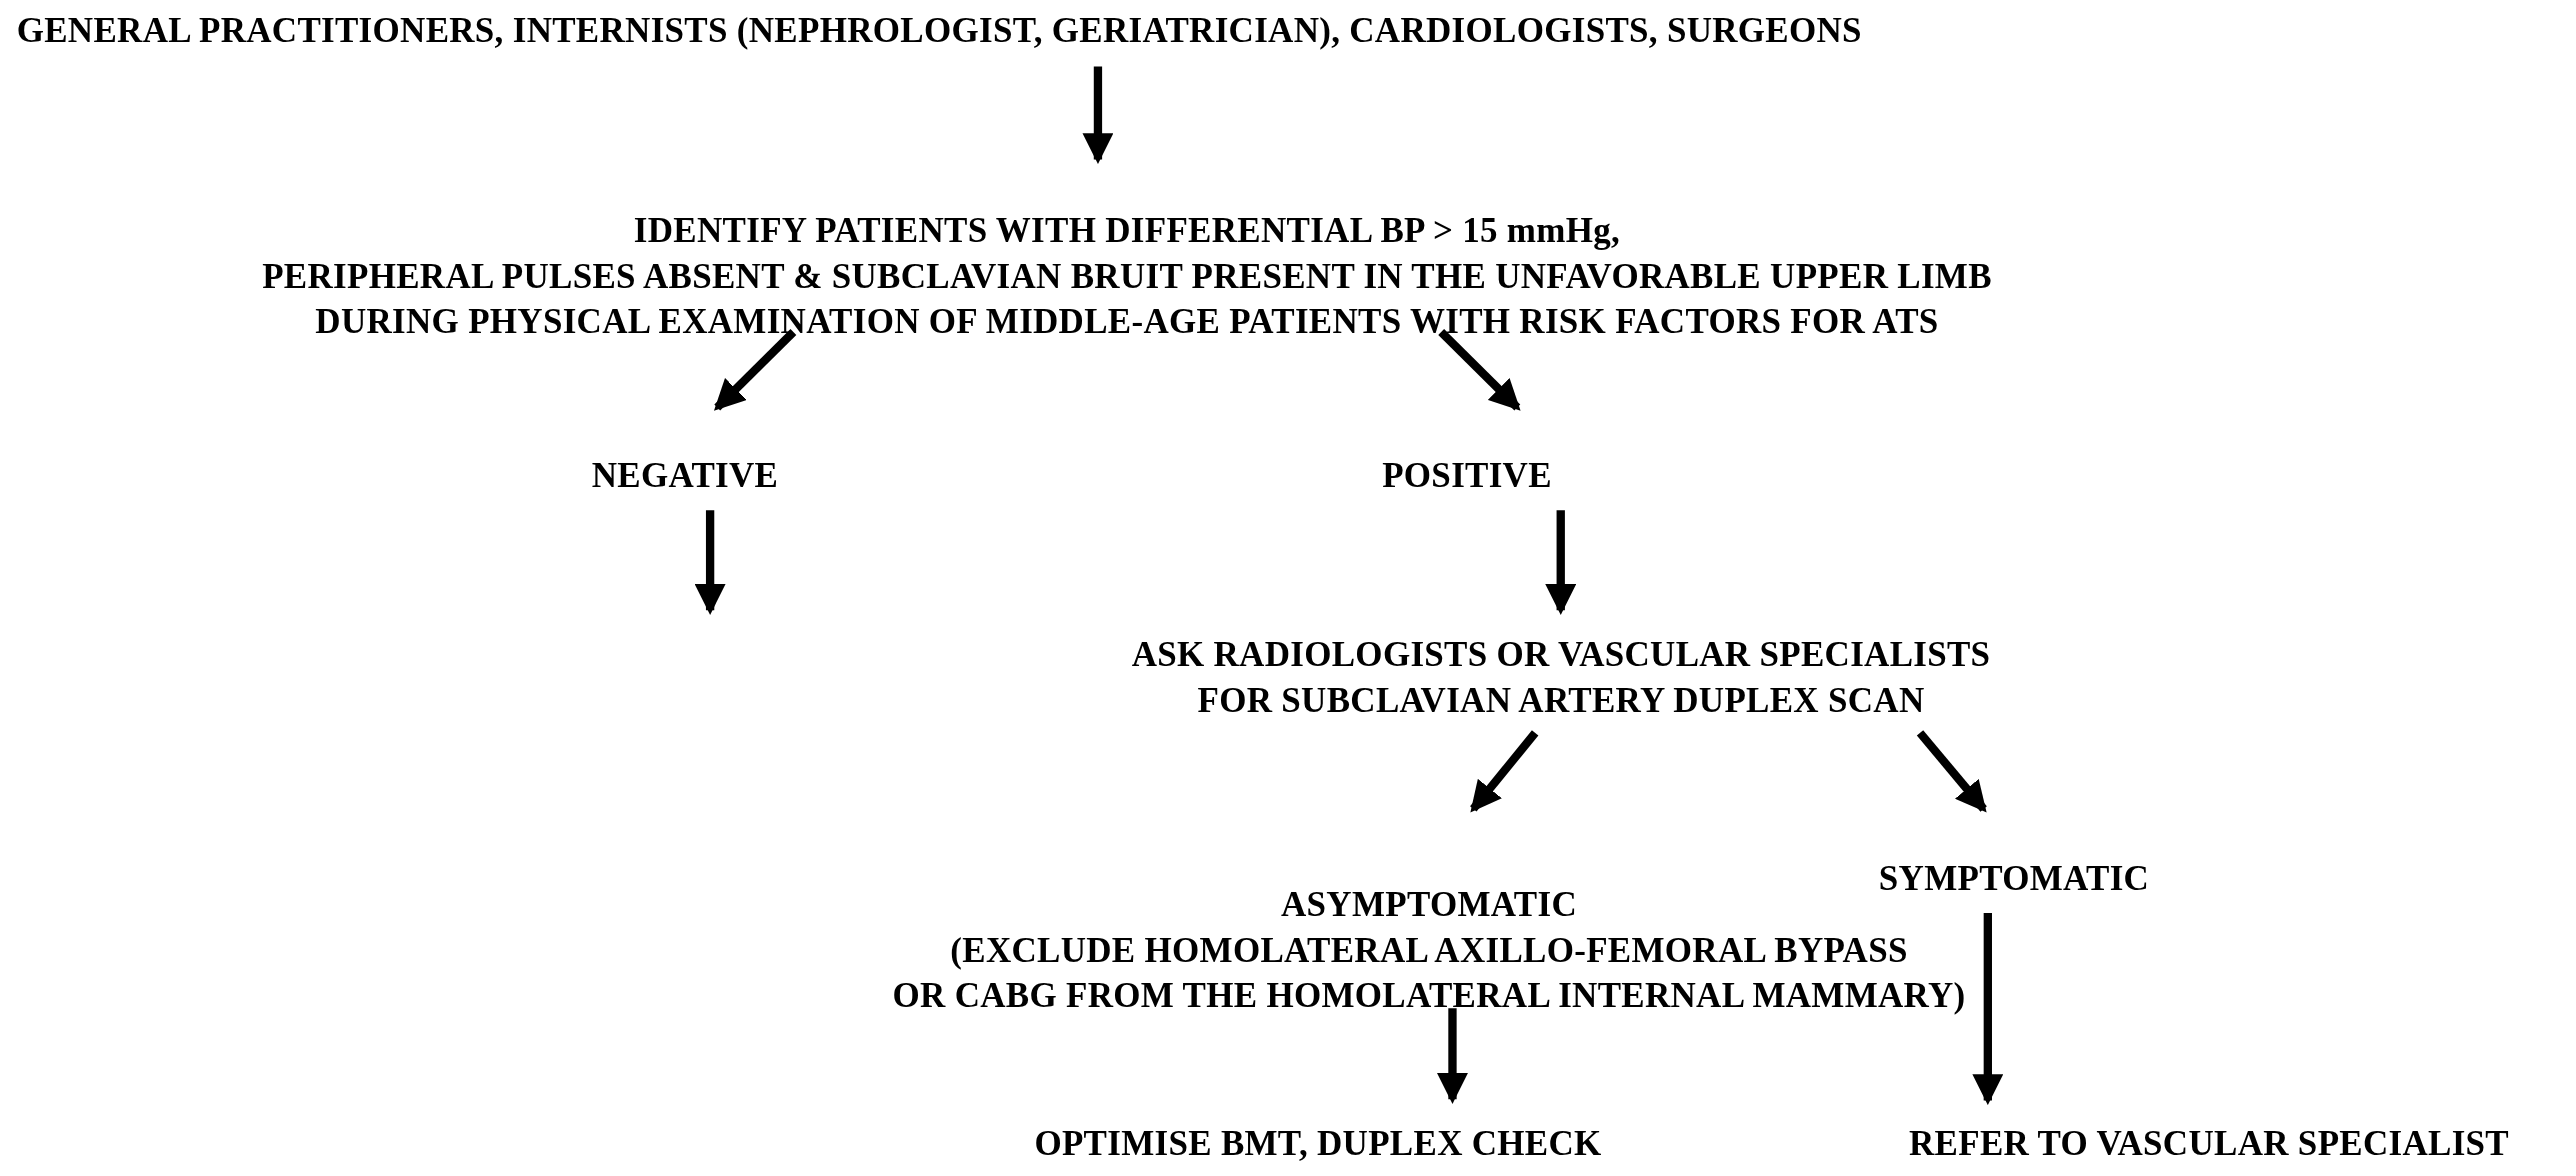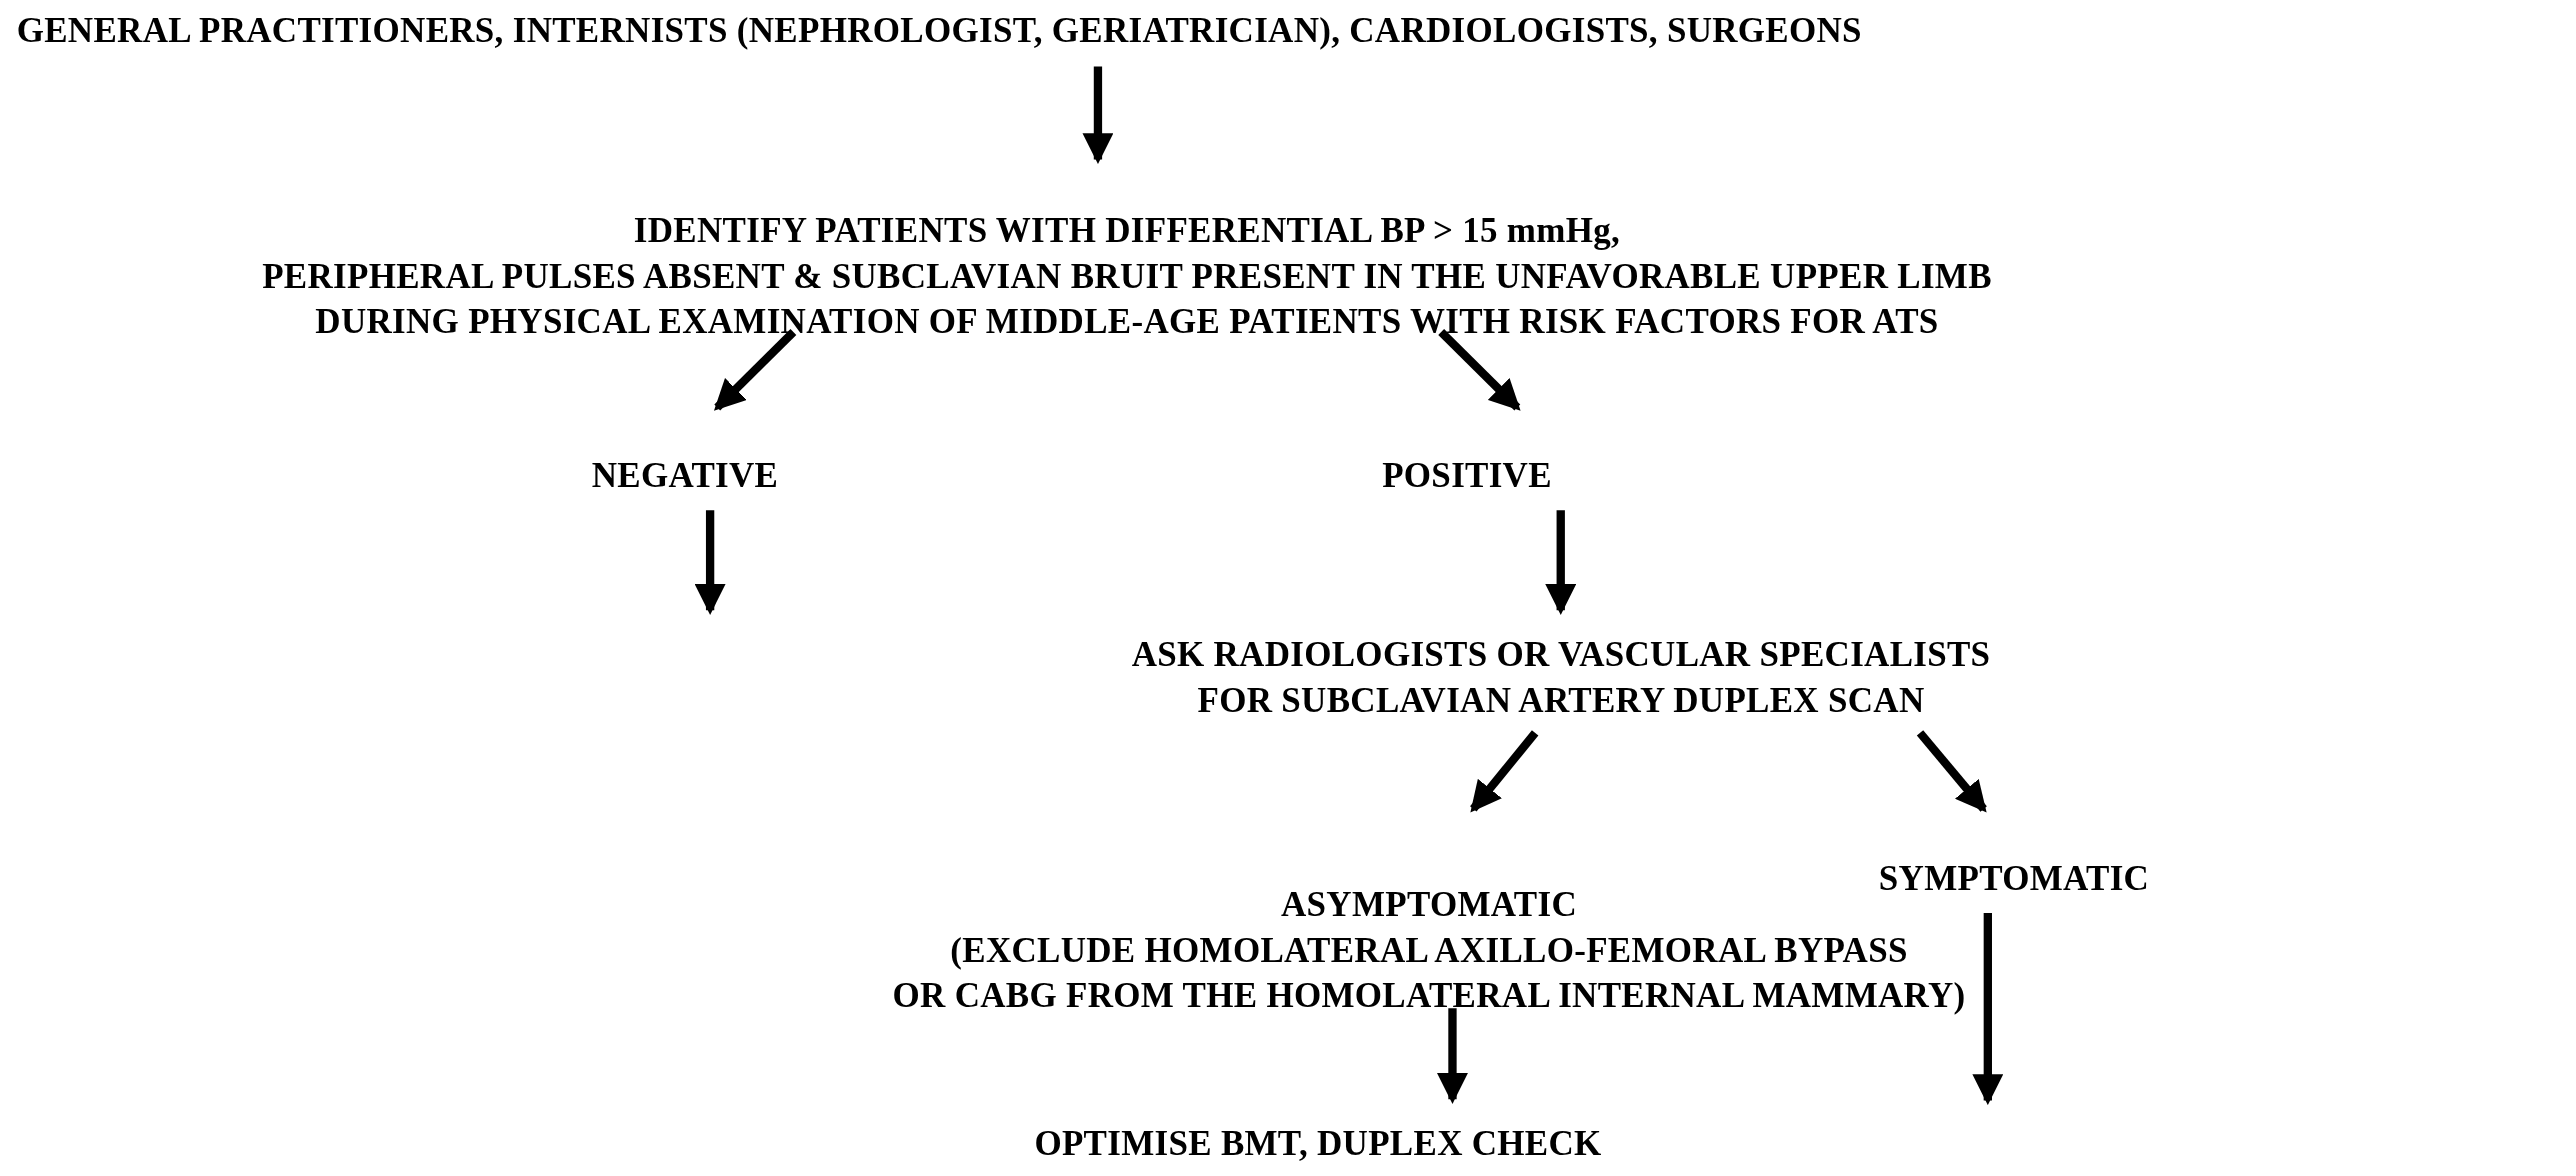--- a/index.html
+++ b/index.html
@@ -77,15 +77,16 @@
 FOR SUBCLAVIAN ARTERY DUPLEX SCAN</div>
 
   <div class="node center" style="left: 1429px; top: 856px; margin-top: 26px;">ASYMPTOMATIC
 (EXCLUDE HOMOLATERAL AXILLO-FEMORAL BYPASS
 OR CABG FROM THE HOMOLATERAL INTERNAL MAMMARY)</div>
 
   <div class="node center" style="left: 2014px; top: 856px;">SYMPTOMATIC</div>
 
   <div class="node center" style="left: 1318px; top: 1121px;">OPTIMISE BMT, DUPLEX CHECK</div>
 
+  <div class="node center" style="left: 2209px; top: 1121px;">REFER TO VASCULAR SPECIALIST</div>
 
 </div>
 
 
 </body></html>

